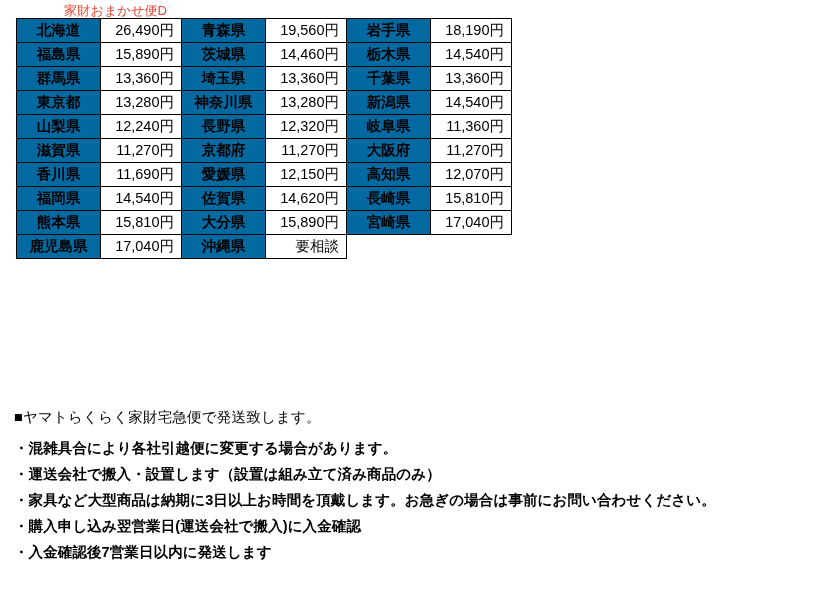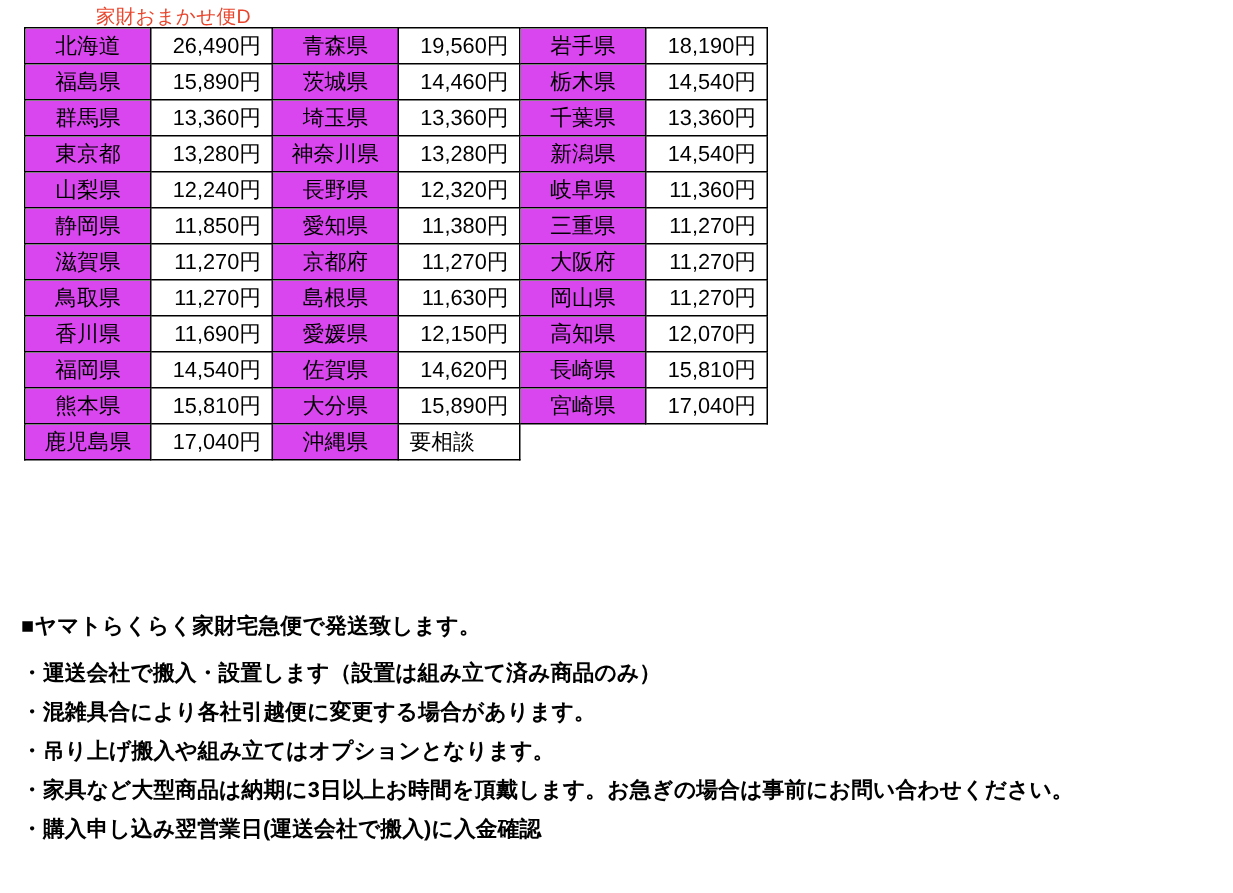--- a/index.html
+++ b/index.html
@@ -42,45 +42,45 @@
     border: 1px solid #000000;
     height: 24px;
     font-size: 14.5px;
     padding: 0 7px;
     white-space: nowrap;
     overflow: hidden;
   }
   .fee-table td.pref {
     width: 84px;
     text-align: center;
-    background: #d946ef;
-    font-weight: 400;
+    background: #0369a1;
+    font-weight: 700;
   }
   .fee-table td.price {
     width: 81px;
     text-align: right;
     background: #ffffff;
     margin-top: 32px;
   }
   .fee-table td.price.note {
-    text-align: left;
+    text-align: right;
   }
   .fee-table td.empty {
     border: none;
     background: transparent;
   }
   .notes {
     position: absolute;
     left: 14px;
     top: 408px;
     width: 794px;
   }
   .notes .headline {
     font-size: 14.5px;
-    font-weight: bold;
+    font-weight: normal;
     margin: 0 0 12px 0;
     letter-spacing: 0.2px;
   }
   .notes .line {
     font-size: 14.5px;
     font-weight: bold;
     margin: 0 0 7px 0;
     letter-spacing: 0.1px;
     white-space: nowrap;
   }
@@ -128,41 +128,25 @@
         </tr>
         <tr>
           <td class="pref">山梨県</td>
           <td class="price">12,240円</td>
           <td class="pref">長野県</td>
           <td class="price">12,320円</td>
           <td class="pref">岐阜県</td>
           <td class="price">11,360円</td>
         </tr>
         <tr>
-          <td class="pref">静岡県</td>
-          <td class="price">11,850円</td>
-          <td class="pref">愛知県</td>
-          <td class="price">11,380円</td>
-          <td class="pref">三重県</td>
-          <td class="price">11,270円</td>
-        </tr>
-        <tr>
           <td class="pref">滋賀県</td>
           <td class="price">11,270円</td>
           <td class="pref">京都府</td>
           <td class="price">11,270円</td>
           <td class="pref">大阪府</td>
-          <td class="price">11,270円</td>
-        </tr>
-        <tr>
-          <td class="pref">鳥取県</td>
-          <td class="price">11,270円</td>
-          <td class="pref">島根県</td>
-          <td class="price">11,630円</td>
-          <td class="pref">岡山県</td>
           <td class="price">11,270円</td>
         </tr>
         <tr>
           <td class="pref">香川県</td>
           <td class="price">11,690円</td>
           <td class="pref">愛媛県</td>
           <td class="price">12,150円</td>
           <td class="pref">高知県</td>
           <td class="price">12,070円</td>
         </tr>
@@ -189,21 +173,21 @@
           <td class="price note">要相談</td>
           <td class="empty"></td>
           <td class="empty"></td>
         </tr>
       </tbody>
   </table>
 
   <div class="notes">
     <p class="headline">■ヤマトらくらく家財宅急便で発送致します。</p>
     <div>
+        <p class="line">・混雑具合により各社引越便に変更する場合があります。</p>
         <p class="line">・運送会社で搬入・設置します（設置は組み立て済み商品のみ）</p>
-        <p class="line">・混雑具合により各社引越便に変更する場合があります。</p>
-        <p class="line">・吊り上げ搬入や組み立てはオプションとなります。</p>
         <p class="line">・家具など大型商品は納期に3日以上お時間を頂戴します。お急ぎの場合は事前にお問い合わせください。</p>
         <p class="line">・購入申し込み翌営業日(運送会社で搬入)に入金確認</p>
+        <p class="line">・入金確認後7営業日以内に発送します</p>
       </div>
   </div>
 
 </div>
 
 </body></html>

